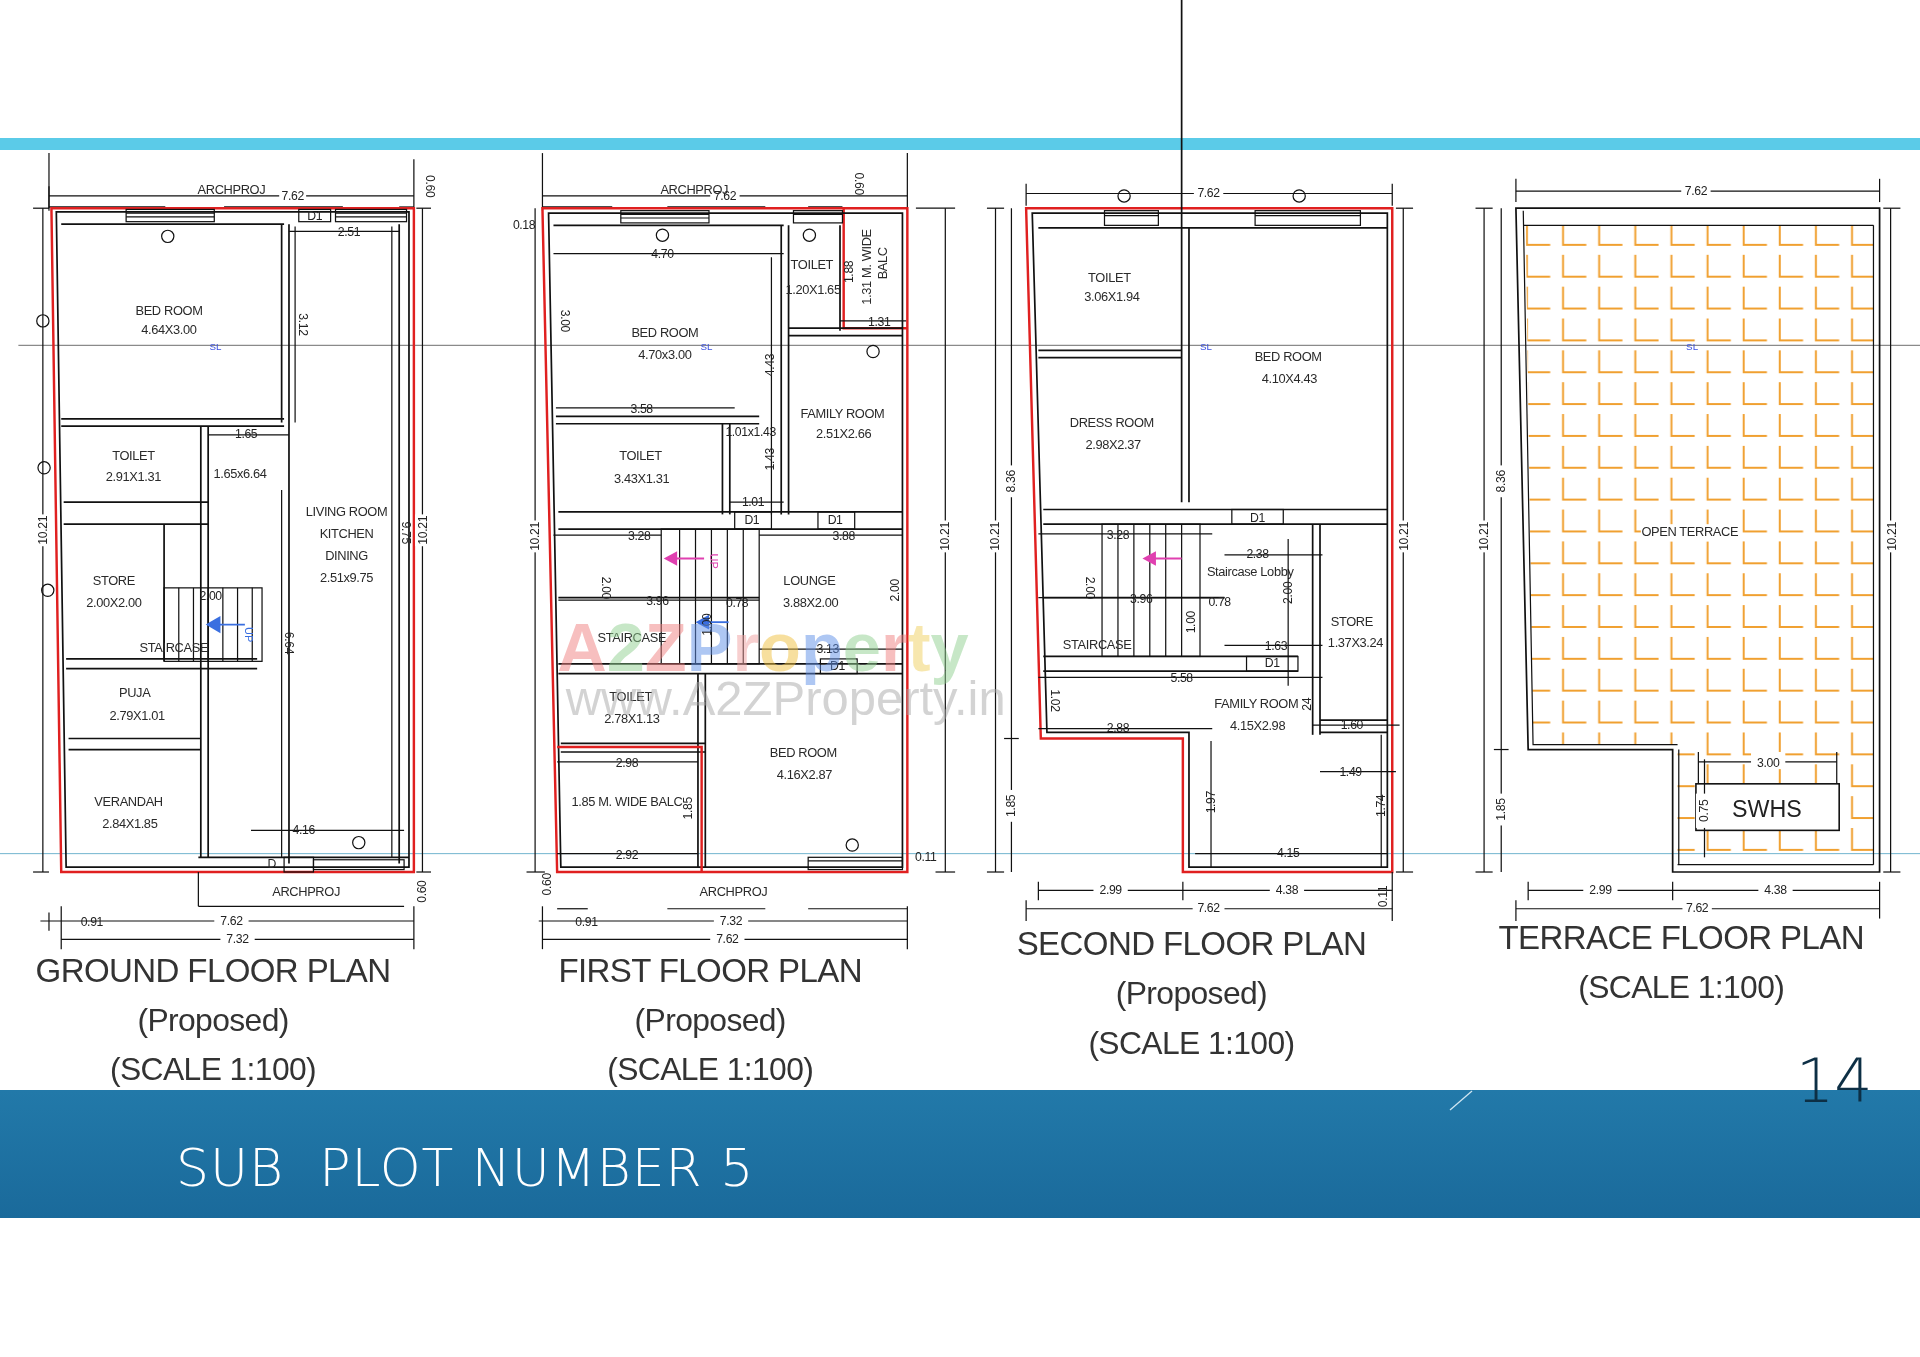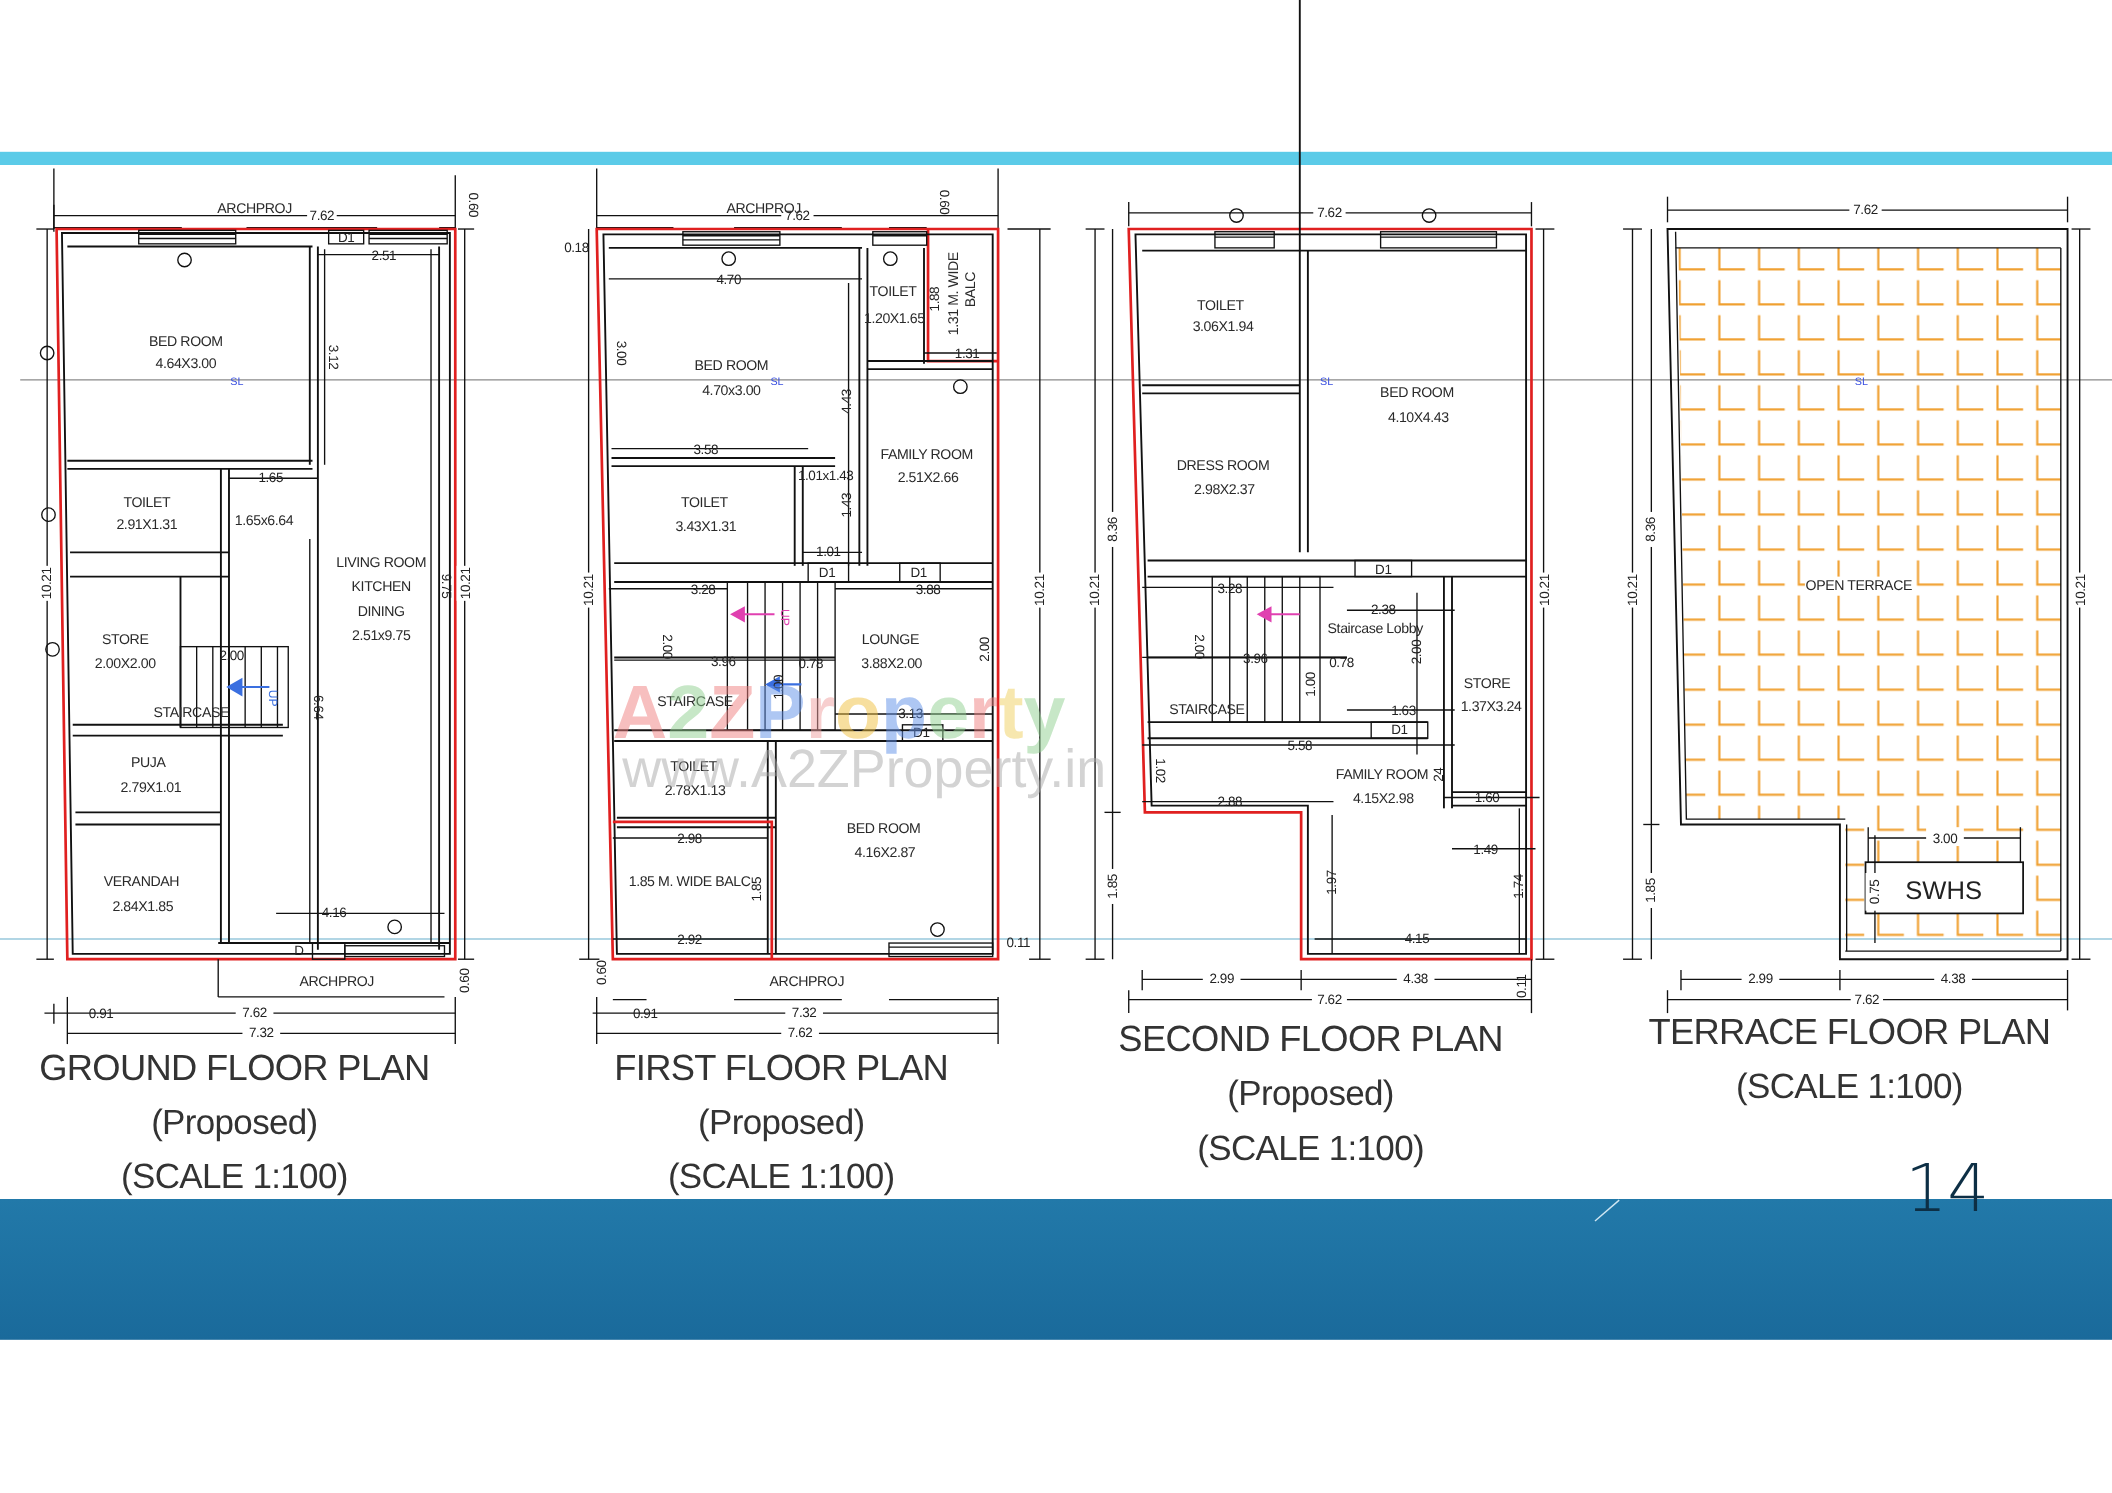--- a/index.html
+++ b/index.html
@@ -12,21 +12,21 @@
   .title-sub { fill:#333; font-size:26px; letter-spacing:-0.5px; }
   .wall { stroke:#111; stroke-width:1.4; fill:none; }
   .thin { stroke:#111; stroke-width:1; fill:none; }
   .red { stroke:#e02020; stroke-width:2; fill:none; }
   .axis { stroke:#8a8a8a; stroke-width:0.9; }
   .hline { stroke:#5aa7c7; stroke-width:0.7; }
   #banner { position:absolute; left:0; top:1090px; width:1920px; height:128px;
             background:linear-gradient(#2279a9,#1a6a9b); }
   #banner-title { position:absolute; left:176px; top:1138px; color:#ffffff; font-size:52px; letter-spacing:1px;
                   font-family:"DejaVu Sans", sans-serif; font-weight:300; }
-  #page-num { position:absolute; left:1732px; top:1046px; color:#0d2f45; font-size:60px; font-family:"DejaVu Sans", sans-serif; font-weight:300; }
+  #page-num { position:absolute; left:1796px; top:1046px; color:#0d2f45; font-size:60px; font-family:"DejaVu Sans", sans-serif; font-weight:300; }
   #banner-slash { position:absolute; left:1448px; top:1090px; width:26px; height:22px; }
   #top-bar { position:absolute; left:0; top:138px; width:1920px; height:12px; background:#5bcbe8; }
 </style>
 </head>
 <body>
 
 <div id="slide">
   <div id="top-bar"></div>
 
   <svg id="plans-svg" width="1920" height="1357" viewBox="0 0 1568 1108" preserveAspectRatio="none" style="position:absolute;left:0;top:0;">
@@ -501,16 +501,17 @@
         <tspan fill="#f08080">A</tspan><tspan fill="#90d090">2</tspan><tspan fill="#f08080">Z</tspan><tspan fill="#6090e8">P</tspan><tspan fill="#f0a0a0">r</tspan><tspan fill="#f0c040">o</tspan><tspan fill="#6090e8">p</tspan><tspan fill="#90d090">e</tspan><tspan fill="#f08080">r</tspan><tspan fill="#f0d060">t</tspan><tspan fill="#90d090">y</tspan>
       </text>
       <text x="462" y="584" font-size="40" fill="#a8a8a8">www.A2ZProperty.in</text>
     </g>
   </svg>
 
   <div id="banner"></div>
   <svg id="banner-slash" viewBox="0 0 26 22">
     <line x1="24" y1="1" x2="2" y2="20" stroke="#cfe6f2" stroke-width="1.3"></line>
   </svg>
+  <div id="banner-title">SUB  PLOT NUMBER 5</div>
   <div id="page-num">14</div>
 </div>
 
 <style>#banner-title{white-space:pre;}</style>
 
 </body></html>

